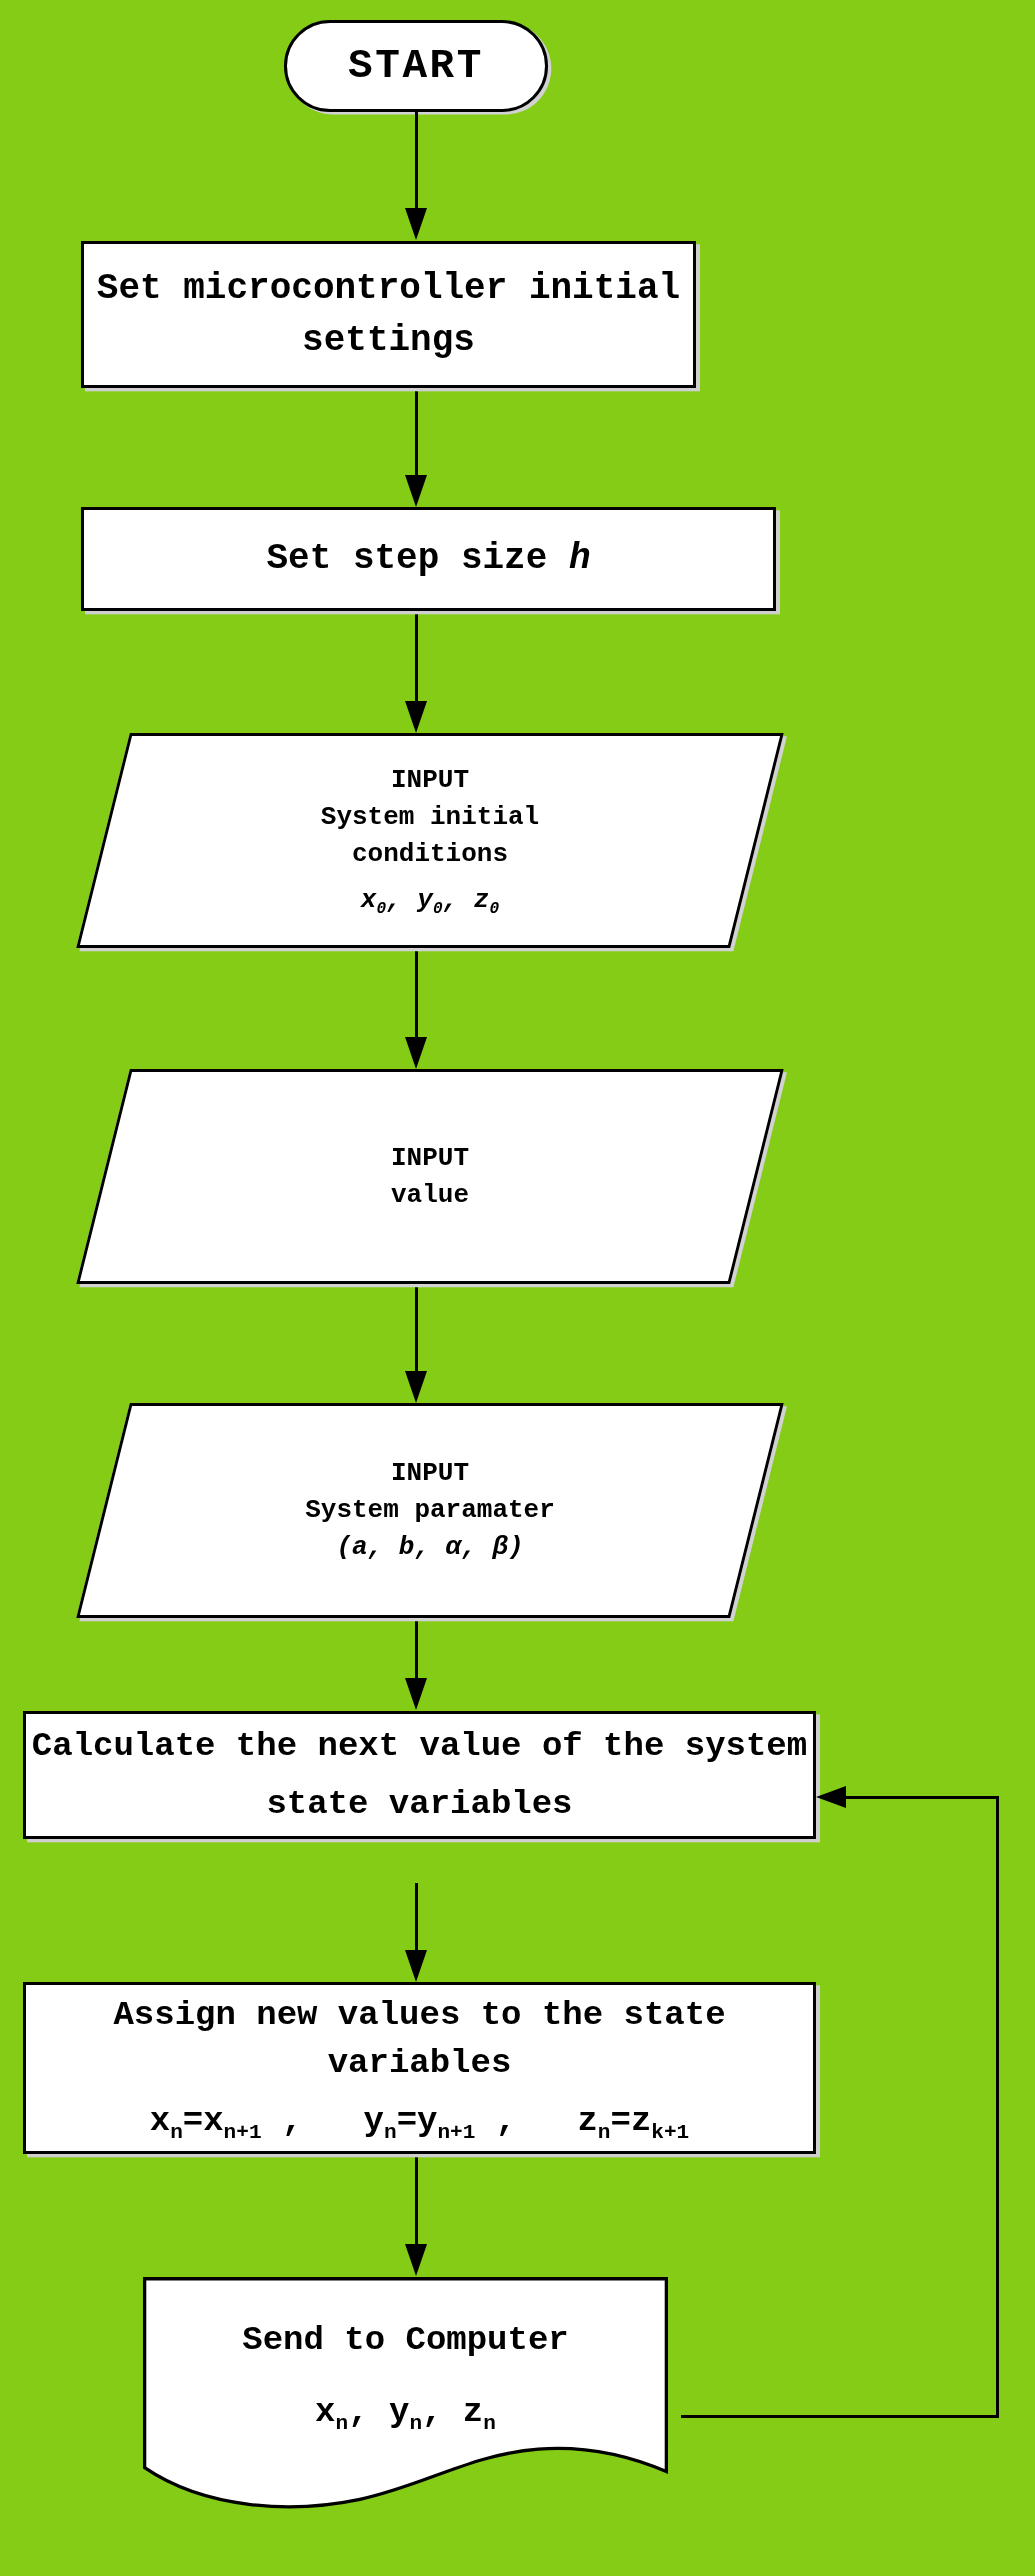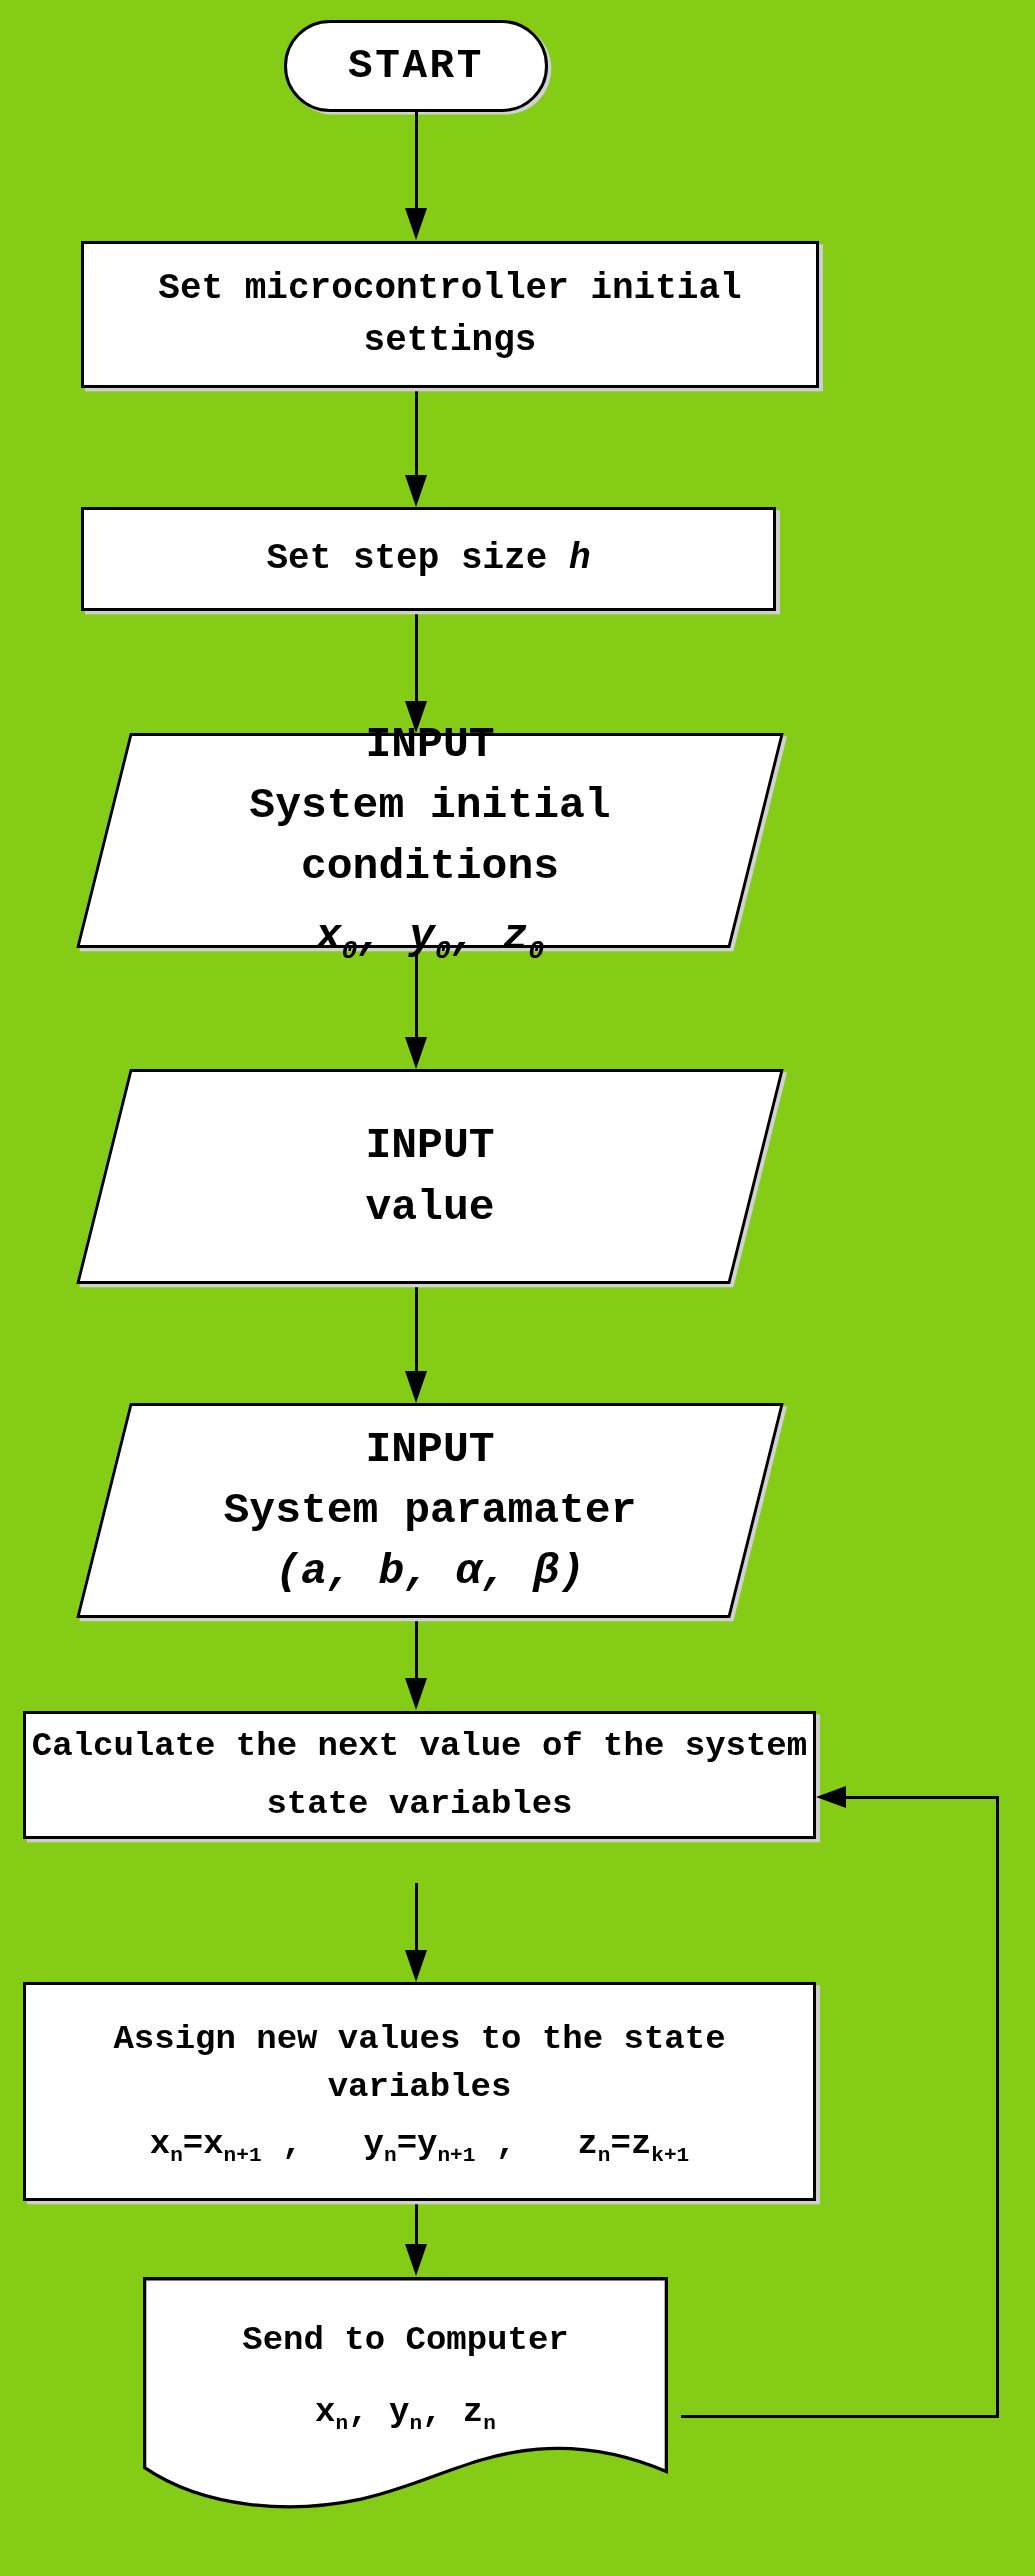--- a/index.html
+++ b/index.html
@@ -34,21 +34,21 @@
   }
   
   .para{position:absolute;}
   .para-shape{
     position:absolute;top:0;bottom:0;left:30px;right:30px;
     border:3.3px solid #000;background:#fff;transform:skewX(-14deg);
     box-shadow:4px 3.3px 0 #d2d2d2;box-sizing:border-box;
   }
   .para-text{
     position:absolute;inset:0;display:flex;flex-direction:column;
-    align-items:center;justify-content:center;text-align:left;font-size:43px;
+    align-items:center;justify-content:center;text-align:left;font-size:26px;
   }
   
   .doc{position:absolute;}
   .doc svg{position:absolute;left:0;top:0;}
   .doc-text{position:absolute;left:0;right:0;top:40px;text-align:center;font-size:34px;}
   .doc-text .tline + .tline{margin-top:24px;}
   
   .hline,.vline{position:absolute;background:#000;}
   .head-left{
     position:absolute;width:0;height:0;
@@ -72,21 +72,21 @@
 
   <div class="varrow" style="left:415px;top:112px;height:98px;"></div>
   <div class="varrow" style="left:415px;top:388px;height:89px;"></div>
   <div class="varrow" style="left:415px;top:611px;height:92px;"></div>
   <div class="varrow" style="left:415px;top:948px;height:91px;"></div>
   <div class="varrow" style="left:415px;top:1284px;height:89px;"></div>
   <div class="varrow" style="left:415px;top:1617px;height:63px;"></div>
   <div class="varrow" style="left:415px;top:1883px;height:69px;"></div>
   <div class="varrow" style="left:415px;top:2154px;height:92px;"></div>
 
-  <div class="rbox fs-big" style="left:81px;top:241px;width:738px;height:147px;">
+  <div class="rbox fs-big" style="left:81px;top:241px;width:615px;height:147px;">
     <div>
         <div class="tline"><span>Set microcontroller initial settings</span></div>
       </div>
   </div>
 
   <div class="rbox fs-big" style="left:81px;top:507px;width:695px;height:104px;">
     <div>
         <div class="tline"><span>Set step size </span><span class="it">h</span></div>
       </div>
   </div>
@@ -118,21 +118,21 @@
       </div>
   </div>
 
   <div class="rbox fs-mid gap-last" style="left:23px;top:1711px;width:793px;height:128px;">
     <div>
         <div class="tline"><span>Calculate the next value of the system</span></div>
         <div class="tline"><span>state variables</span></div>
       </div>
   </div>
 
-  <div class="rbox fs-mid gap-last" style="left:23px;top:1982px;width:793px;height:219px;">
+  <div class="rbox fs-mid gap-last" style="left:23px;top:1982px;width:793px;height:172px;">
     <div>
         <div class="tline"><span>Assign new values to the state</span></div>
         <div class="tline"><span>variables</span></div>
         <div class="tline"><span>x</span><sub>n</sub><span>=</span><span>x</span><sub>n+1</sub><span>&nbsp;,&nbsp;&nbsp; </span><span>y</span><sub>n</sub><span>=</span><span>y</span><sub>n+1</sub><span>&nbsp;,&nbsp;&nbsp; </span><span>z</span><sub>n</sub><span>=</span><span>z</span><sub>k+1</sub></div>
       </div>
   </div>
 
   <div class="doc" style="left:142px;top:2276px;width:527px;height:238px;">
     <svg width="527" height="238" viewBox="0 0 798 360">
       <path d="M4,4 L794,4 L794,296 C745,275 680,256 600,262 C498,270 430,316 330,338 C225,360 95,352 4,290 Z" fill="#ffffff" stroke="#000000" stroke-width="5"></path>

